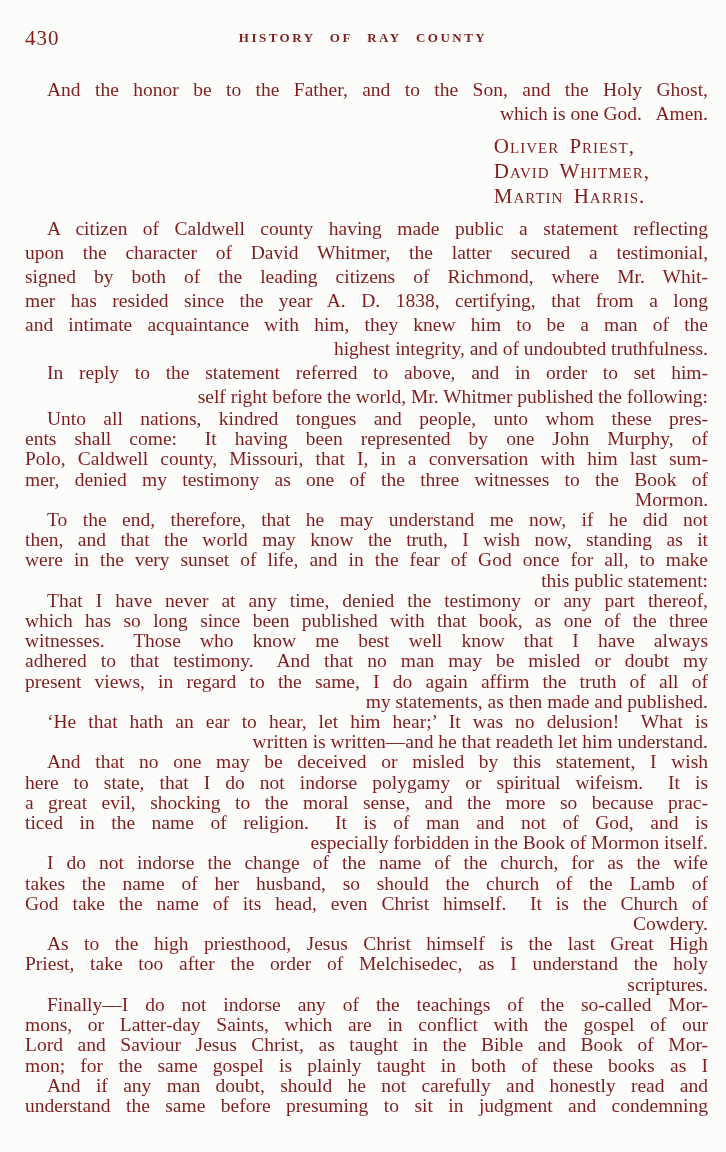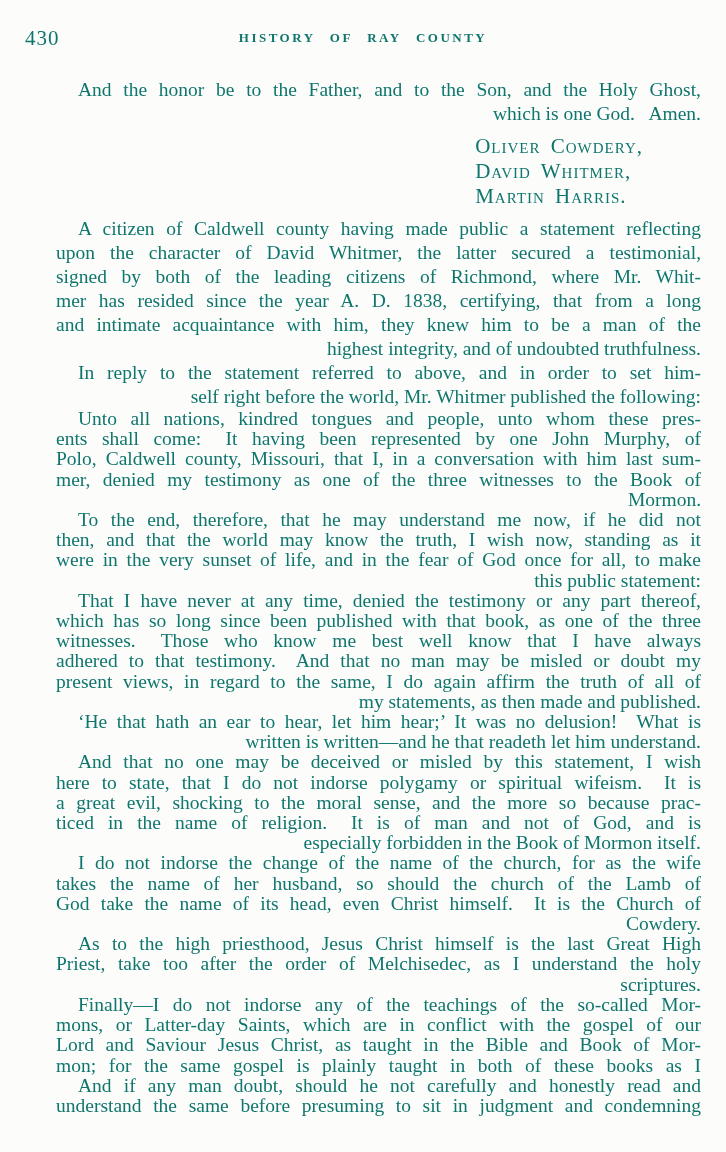--- a/index.html
+++ b/index.html
@@ -1,21 +1,21 @@
 <!DOCTYPE html>
 <html><head>
 <meta charset="utf-8">
 <style>
   html,body { margin:0; padding:0; }
   .page {
     position: relative;
     width: 726px;
     height: 1152px;
     background: #fcfcfa;
-    color: #0f766e;
+    color: #7f1d1d;
     font-family: "Liberation Serif", "DejaVu Serif", serif;
     overflow: hidden;
     box-sizing: border-box;
   }
   .header-row {
     position: relative;
     height: 30px;
     margin-top: 26px;
   }
   .page-number {
@@ -29,23 +29,22 @@
     position: absolute;
     left: 0; right: 0;
     top: 4px;
     text-align: center;
     font-size: 13px;
     font-weight: bold;
     letter-spacing: 2.5px;
     word-spacing: 9px;
   }
   .body {
-    padding: 22px 25px 0 25px;
+    padding: 22px 18px 0 25px;
     font-size: 19.5px;
-    margin-left: 31px;
   }
   .para { margin: 0; }
   .para.loose .line { line-height: 24px; }
   .para.tight .line { line-height: 20.2px; }
   .line { white-space: nowrap; }
   .line.just {
     white-space: normal;
     text-align: justify;
     text-align-last: justify;
   }
@@ -71,21 +70,21 @@
   <div class="header-row">
     <span class="page-number">430</span>
     <span class="running-title">HISTORY OF RAY COUNTY</span>
   </div>
   <div class="body">
       <div class="para loose">
         <div class="line just first">And the honor be to the Father, and to the Son, and the Holy Ghost,</div>
         <div class="line last">which is one God.  Amen.</div>
       </div>
       <div class="sig-block">
-        <div class="sig-line">Oliver Cowdery,</div>
+        <div class="sig-line">Oliver Priest,</div>
         <div class="sig-line">David Whitmer,</div>
         <div class="sig-line">Martin Harris.</div>
       </div>
       <div class="para loose">
         <div class="line just first">A citizen of Caldwell county having made public a statement reflecting</div>
         <div class="line just">upon the character of David Whitmer, the latter secured a testimonial,</div>
         <div class="line just">signed by both of the leading citizens of Richmond, where Mr. Whit-</div>
         <div class="line just">mer has resided since the year A. D. 1838, certifying, that from a long</div>
         <div class="line just">and intimate acquaintance with him, they knew him to be a man of the</div>
         <div class="line last">highest integrity, and of undoubted truthfulness.</div>

